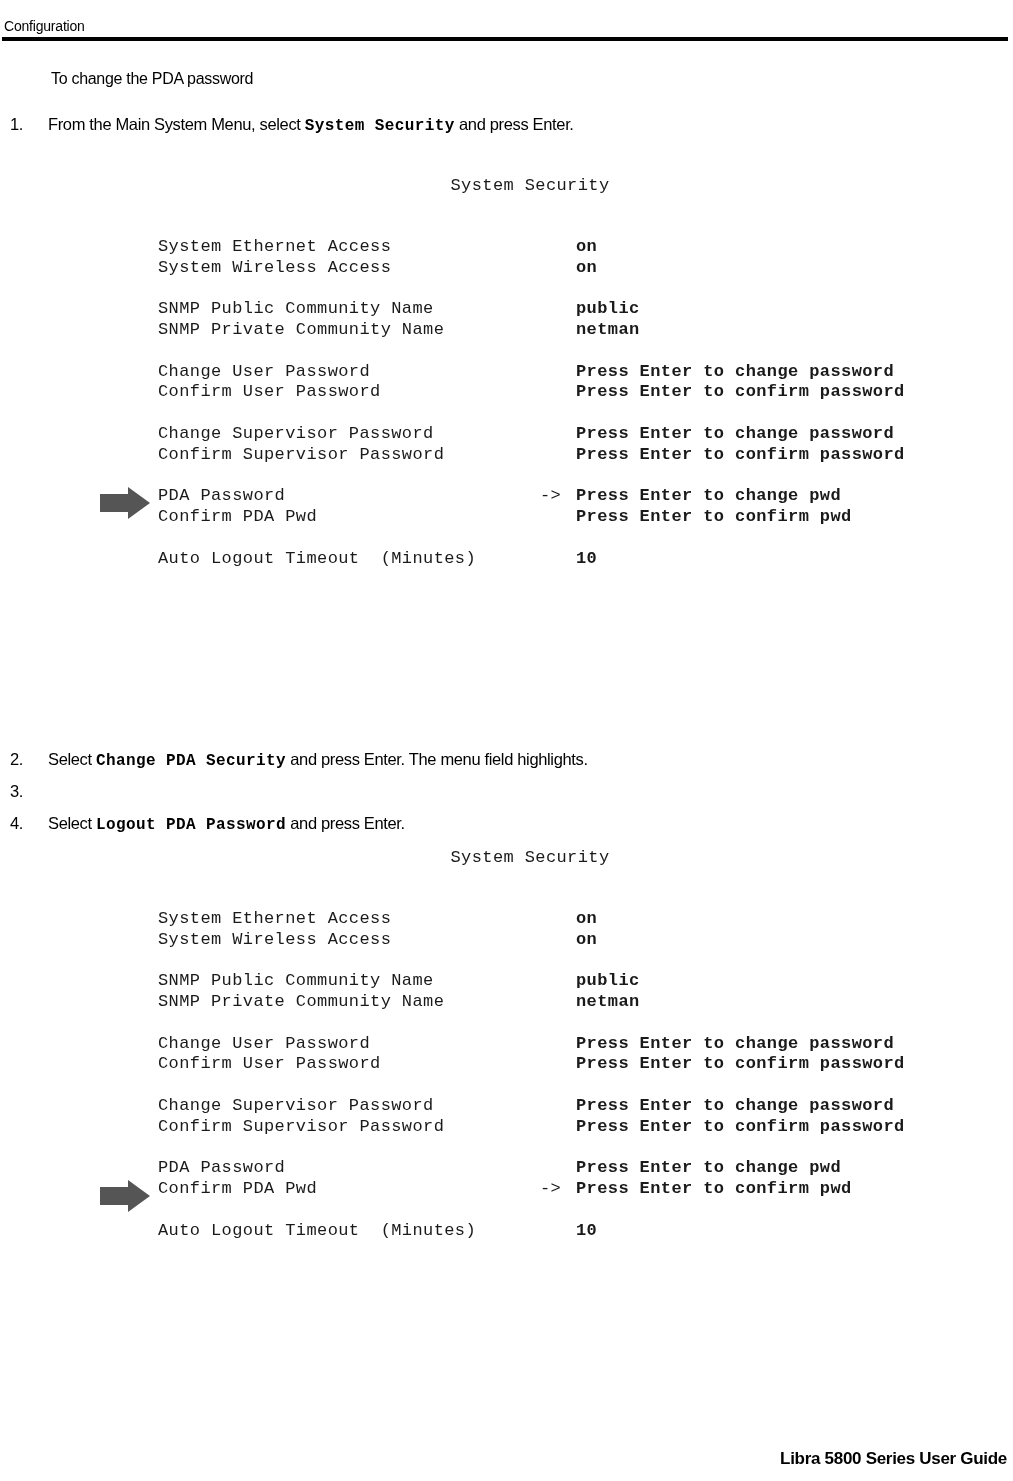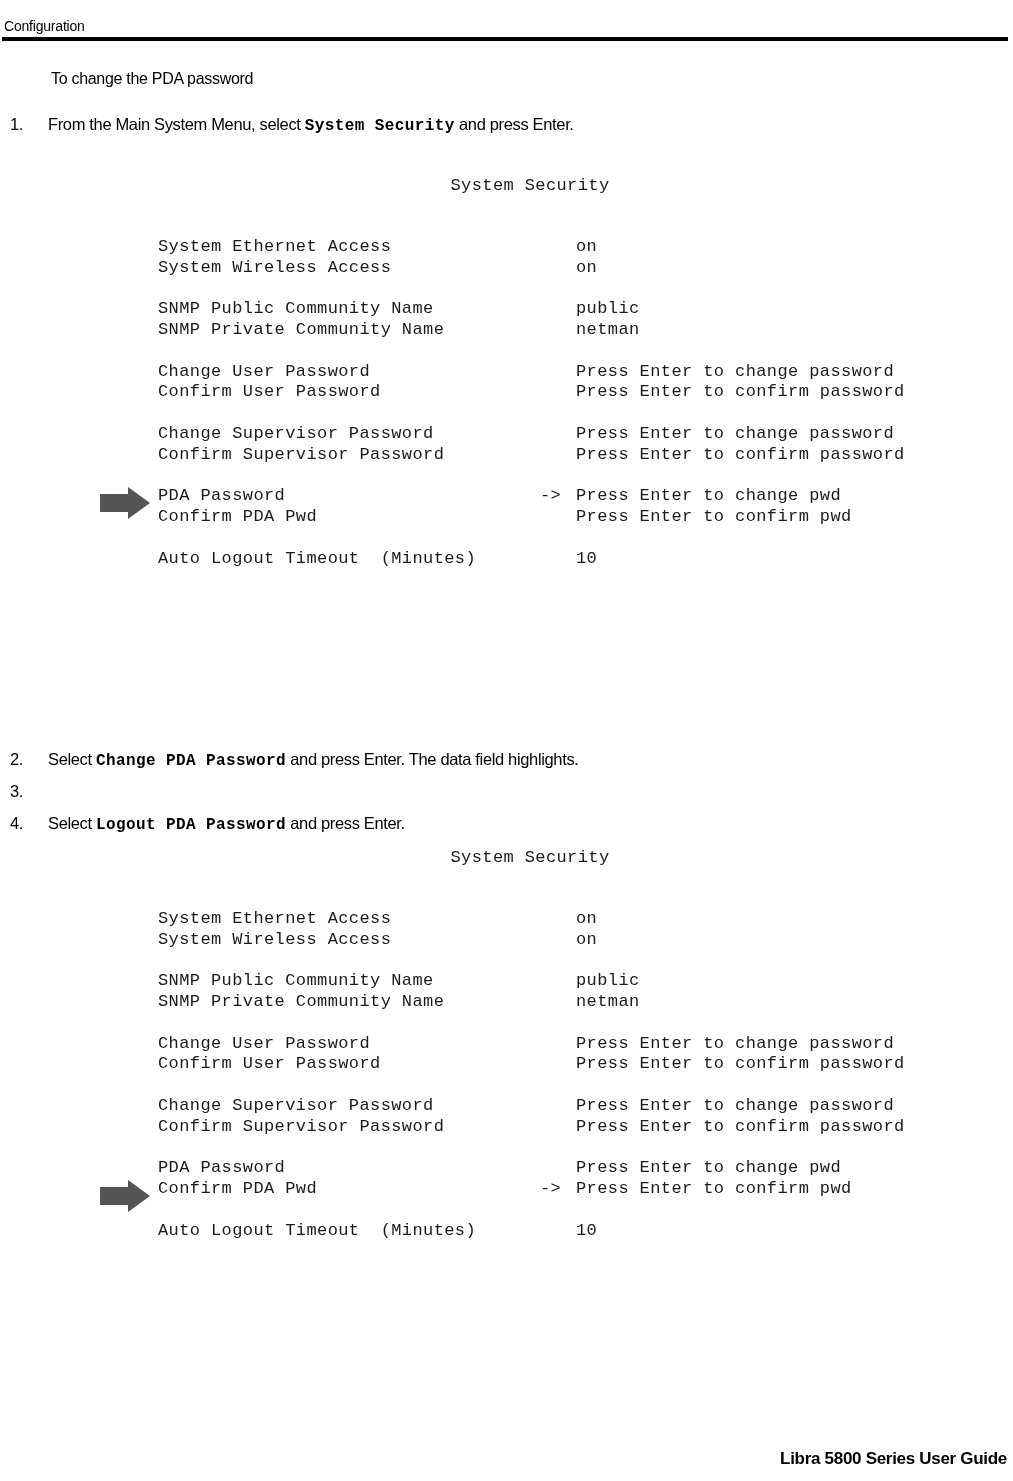--- a/index.html
+++ b/index.html
@@ -130,20 +130,21 @@
     width: 382px;
     white-space: pre;
   }
   .term-marker {
     display: inline-block;
     width: 36px;
     white-space: pre;
   }
   .term-value {
     white-space: pre;
+    font-weight: bold;
   }
 
   
   .row-arrow {
     position: absolute;
     left: -58px;
     top: 1px;
     width: 50px;
     height: 32px;
   }
@@ -207,21 +208,21 @@
   <span class="body"><span>From the Main System Menu, select </span><span class="mono">System Security</span><span> and press </span><span class="b">Enter.</span><span></span></span>
 </div>
 
 <div class="terminal" id="terminal-1">
   <div class="term-title">System Security</div>
   <div class="term-body"><div class="term-row"><span class="term-label">System Ethernet Access</span><span class="term-marker"></span><span class="term-value">on</span></div><div class="term-row"><span class="term-label">System Wireless Access</span><span class="term-marker"></span><span class="term-value">on</span></div><div class="term-row spacer">&nbsp;</div><div class="term-row"><span class="term-label">SNMP Public Community Name</span><span class="term-marker"></span><span class="term-value">public</span></div><div class="term-row"><span class="term-label">SNMP Private Community Name</span><span class="term-marker"></span><span class="term-value">netman</span></div><div class="term-row spacer">&nbsp;</div><div class="term-row"><span class="term-label">Change User Password</span><span class="term-marker"></span><span class="term-value">Press Enter to change password</span></div><div class="term-row"><span class="term-label">Confirm User Password</span><span class="term-marker"></span><span class="term-value">Press Enter to confirm password</span></div><div class="term-row spacer">&nbsp;</div><div class="term-row"><span class="term-label">Change Supervisor Password</span><span class="term-marker"></span><span class="term-value">Press Enter to change password</span></div><div class="term-row"><span class="term-label">Confirm Supervisor Password</span><span class="term-marker"></span><span class="term-value">Press Enter to confirm password</span></div><div class="term-row spacer">&nbsp;</div><div class="term-row"><span class="row-arrow"><span class="shaft"></span><span class="head"></span></span><span class="term-label">PDA Password</span><span class="term-marker">-&gt;</span><span class="term-value">Press Enter to change pwd</span></div><div class="term-row"><span class="term-label">Confirm PDA Pwd</span><span class="term-marker"></span><span class="term-value">Press Enter to confirm pwd</span></div><div class="term-row spacer">&nbsp;</div><div class="term-row"><span class="term-label">Auto Logout Timeout  (Minutes)</span><span class="term-marker"></span><span class="term-value">10</span></div></div>
 </div>
 
 <div class="step" id="step2">
   <span class="num">2.</span>
-  <span class="body"><span>Select </span><span class="mono">Change PDA Password</span><span>  and press </span><span class="b">Enter.</span><span> The data field highlights.</span></span>
+  <span class="body"><span>Select </span><span class="mono">Change PDA Security</span><span>  and press </span><span class="b">Enter.</span><span> The menu field highlights.</span></span>
 </div>
 
 <div class="step" id="step3">
   <span class="num">3.</span>
 </div>
 
 <div class="step" id="step4">
   <span class="num">4.</span>
   <span class="body"><span>Select </span><span class="mono">Logout PDA Password</span><span> and press </span><span class="b">Enter</span><span>.</span></span>
 </div>

